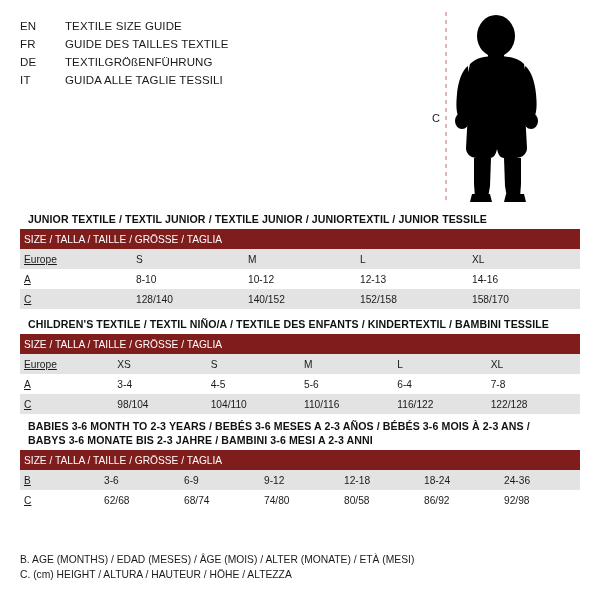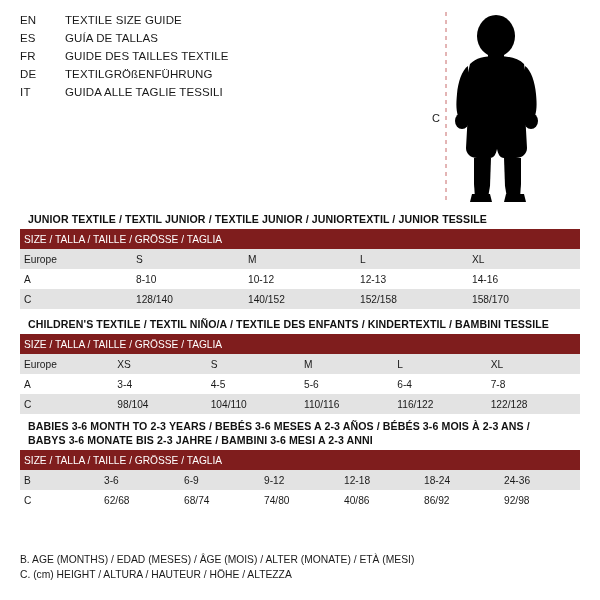--- a/index.html
+++ b/index.html
@@ -23,21 +23,21 @@
 
   
   .header {
     position: absolute;
     left: 20px;
     top: 14px;
     width: 430px;
   }
   .lang-row {
     display: flex;
-    align-items: flex-start;
+    align-items: flex-end;
     height: 18px;
   }
   .lang-code {
     width: 45px;
     font-size: 11.5px;
     letter-spacing: 0.2px;
     color: #1a1a1a;
   }
   .lang-title {
     font-size: 11.5px;
@@ -92,21 +92,21 @@
     background: #7f1d1d;
     color: #ffffff;
     font-size: 10.2px;
   }
   tr.alt-row td {
     background: #e3e3e3;
   }
   tr.plain-row td {
     background: #ffffff;
   }
-  .col-label { width: 88px; }
+  .col-label { width: 88px; text-decoration: underline; }
 
   
   .footnotes {
     position: absolute;
     left: 20px;
     bottom: 18px;
     width: 560px;
   }
   .footnote {
     font-size: 10.3px;
@@ -117,24 +117,20 @@
 </style>
 </head>
 <body>
 
 <div class="page">
 
   <div class="header">
     <div class="lang-row">
       <span class="lang-code">EN</span>
       <span class="lang-title">TEXTILE SIZE GUIDE</span>
-    </div>
-    <div class="lang-row">
-      <span class="lang-code">ES</span>
-      <span class="lang-title">GUÍA DE TALLAS</span>
     </div>
     <div class="lang-row">
       <span class="lang-code">FR</span>
       <span class="lang-title">GUIDE DES TAILLES TEXTILE</span>
     </div>
     <div class="lang-row">
       <span class="lang-code">DE</span>
       <span class="lang-title">TEXTILGRÖßENFÜHRUNG</span>
     </div>
     <div class="lang-row">
@@ -257,21 +253,21 @@
           <td>9-12</td>
           <td>12-18</td>
           <td>18-24</td>
           <td>24-36</td>
         </tr>
         <tr class="plain-row">
           <td class="col-label">C</td>
           <td>62/68</td>
           <td>68/74</td>
           <td>74/80</td>
-          <td>40/86</td>
+          <td>80/58</td>
           <td>86/92</td>
           <td>92/98</td>
         </tr>
       </tbody>
     </table>
   </div>
 
   <div class="footnotes">
     <div class="footnote">B. AGE (MONTHS) / EDAD (MESES) / ÂGE (MOIS) / ALTER (MONATE) / ETÀ (MESI)</div>
     <div class="footnote">C. (cm) HEIGHT / ALTURA / HAUTEUR / HÖHE / ALTEZZA</div>

